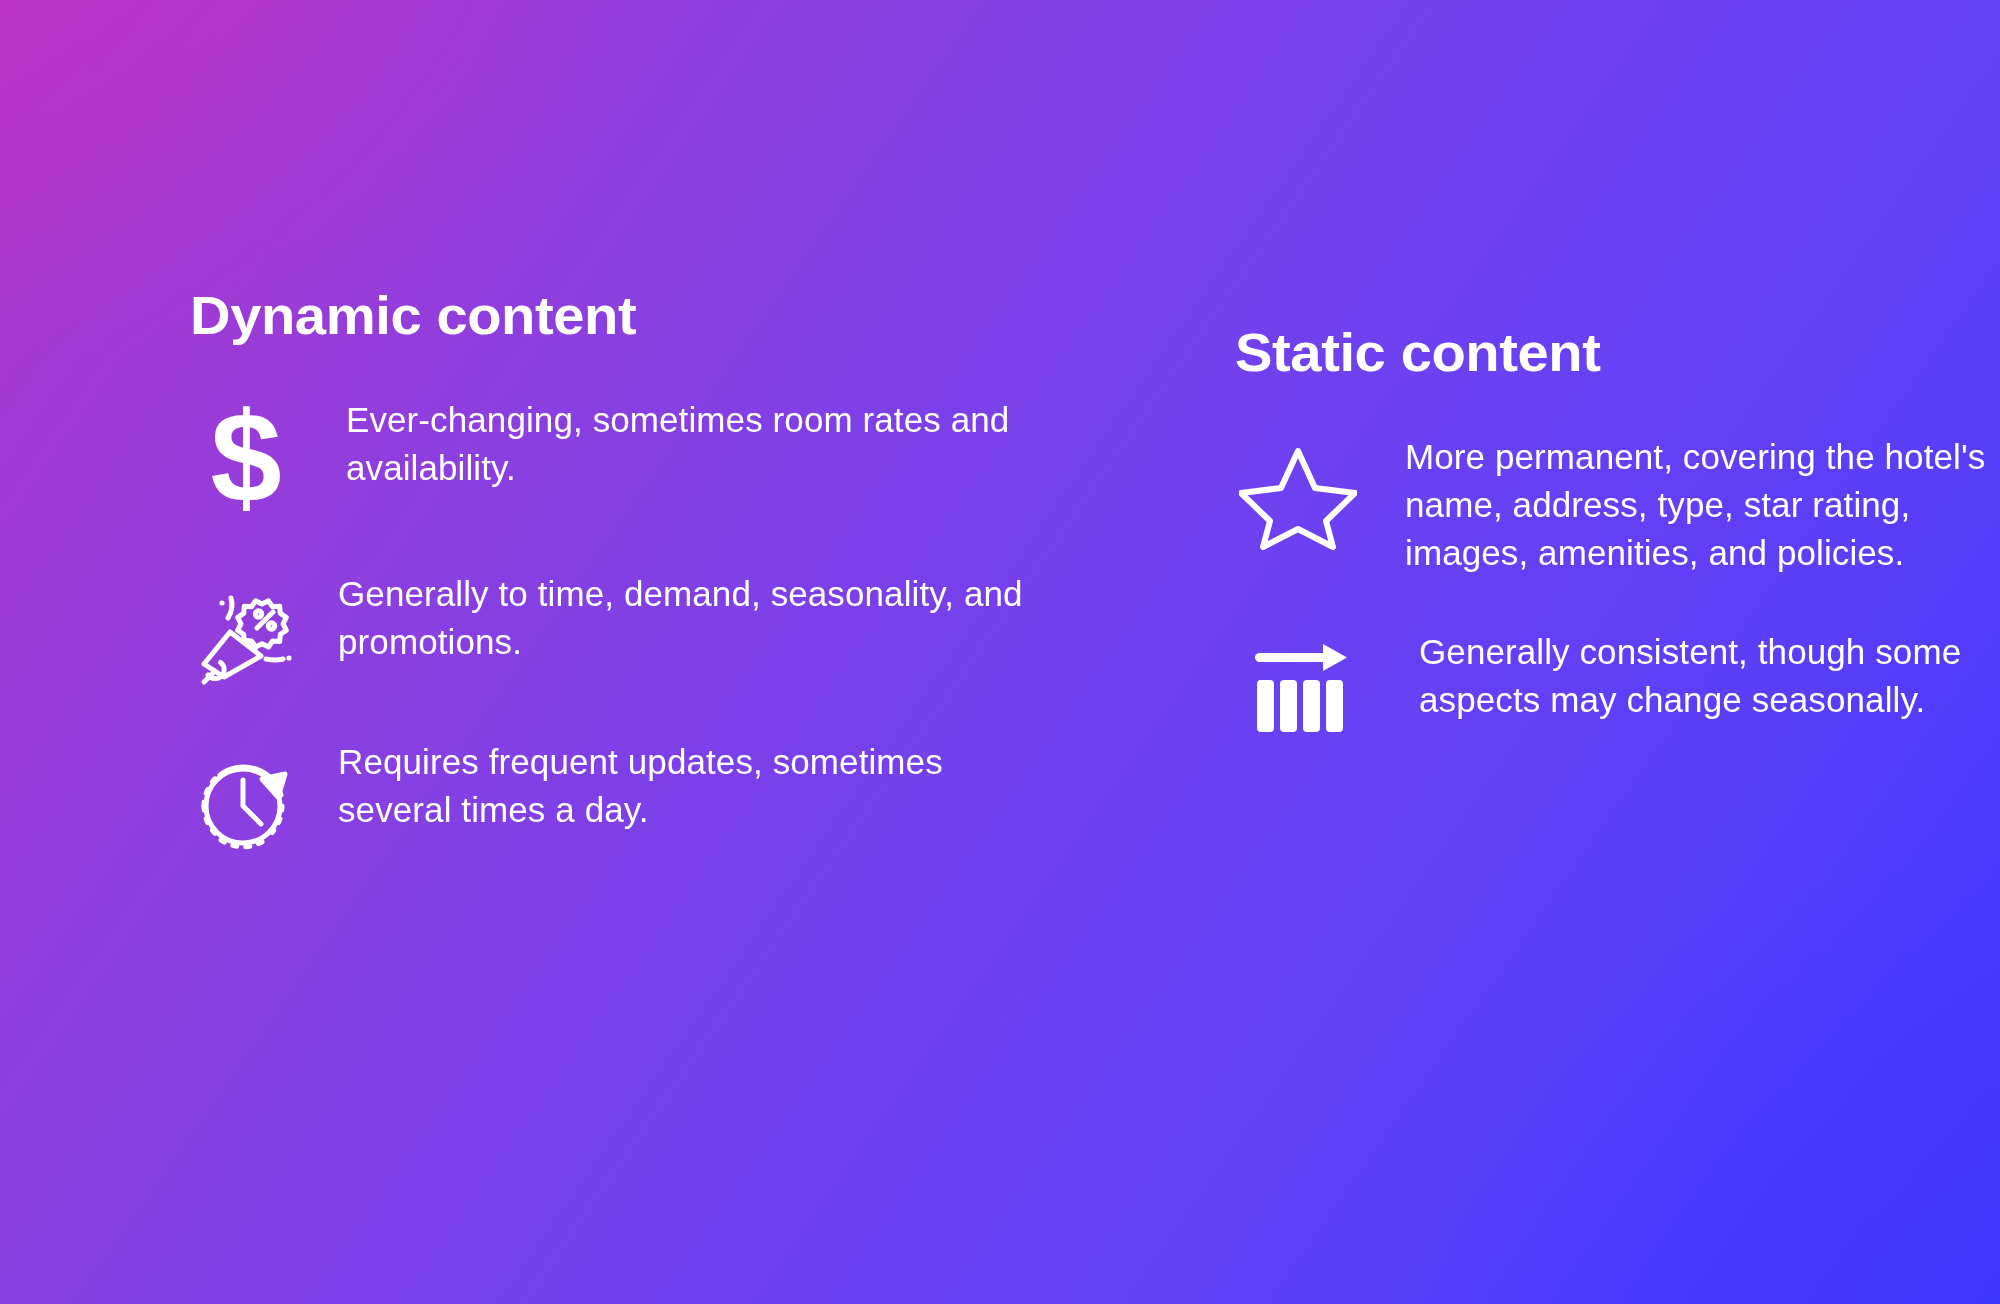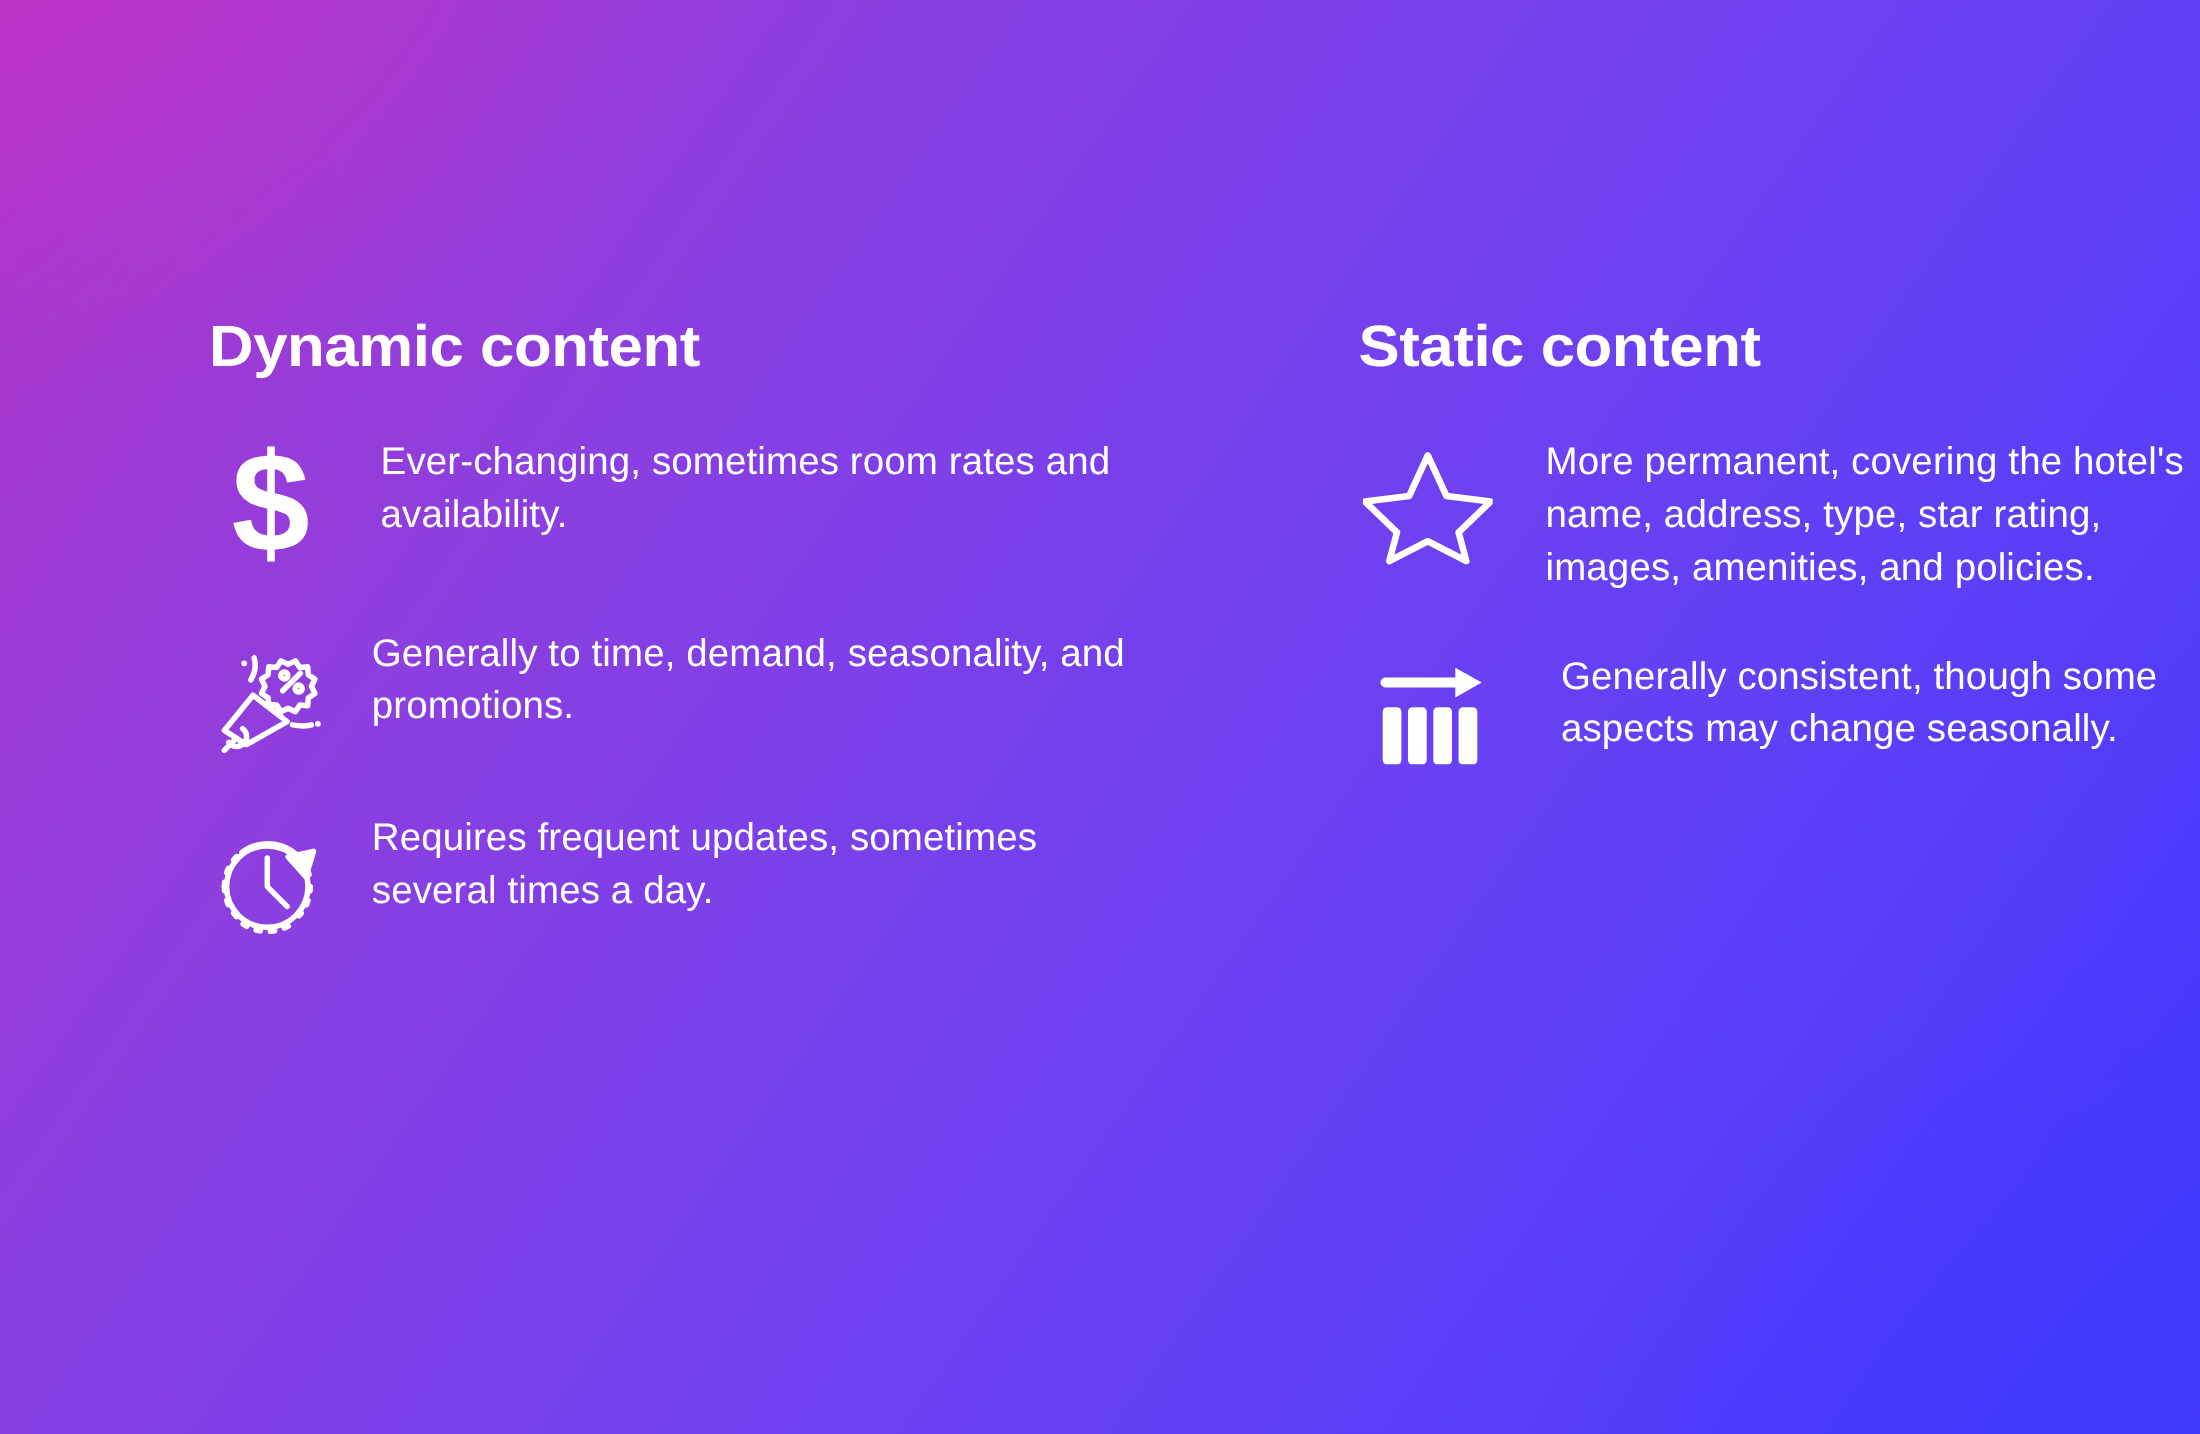--- a/index.html
+++ b/index.html
@@ -57,20 +57,21 @@
     position: relative;
     box-sizing: border-box;
   }
   .column--left {
     width: 1155px;
     padding: 288px 0 0 190px;
   }
   .column--right {
     width: 845px;
     padding: 288px 0 0 80px;
+    margin-top: 37px;
   }
 
   .col-title {
     color: #ffffff;
     font-family: "Liberation Sans", sans-serif;
     font-weight: bold;
     font-size: 53px;
     letter-spacing: -0.4px;
     line-height: 1.05;
     margin: 0 0 52px 0;

